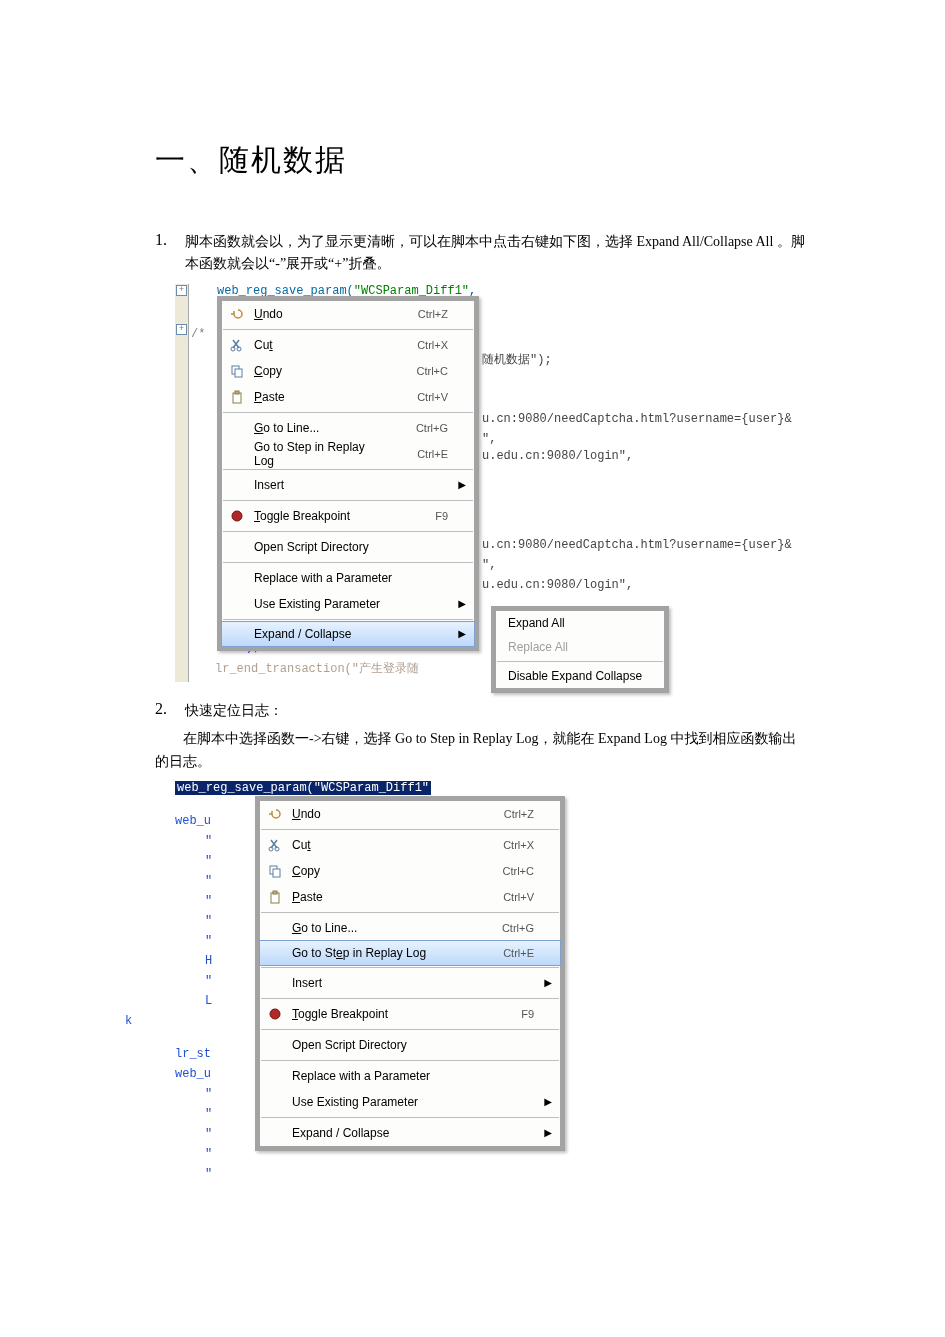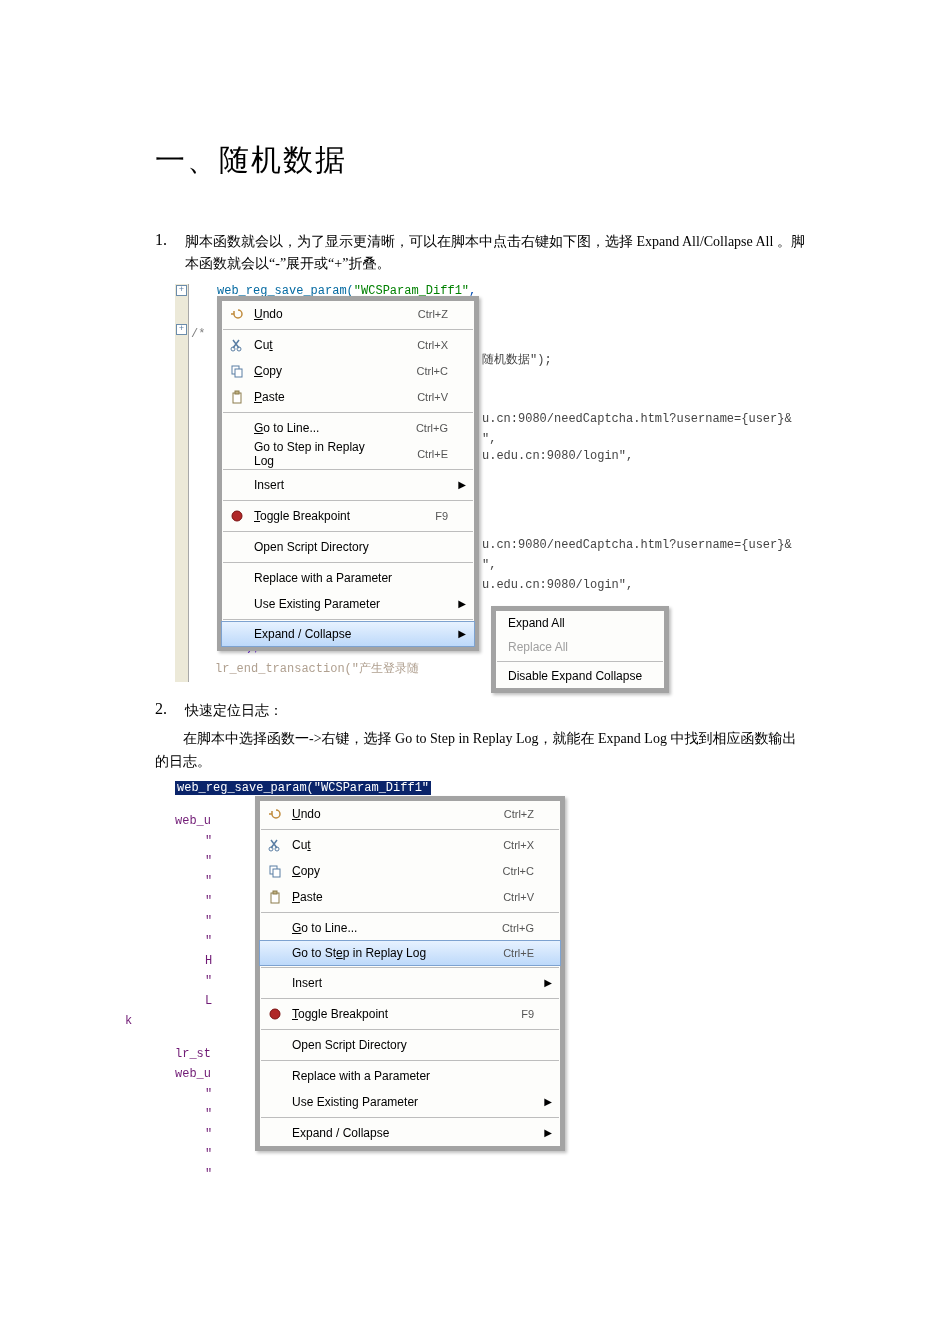--- a/index.html
+++ b/index.html
@@ -94,21 +94,21 @@
     position: relative;
     height: 400px;
     font-family: "Tahoma","Courier New", monospace;
     font-size: 12px;
     color: #333;
     overflow: visible;
   }
   .code-area2 {
     position:absolute; left:0; top:0; width:100%; height:395px; background:#fff;
   }
-  .cl2 { position:absolute; font-family:"Courier New", monospace; font-size:12px; color:#701a75; }
+  .cl2 { position:absolute; font-family:"Courier New", monospace; font-size:12px; color:#1d4ed8; }
   .cl2.sel { background:#0a246a; color:#fff; padding:0 2px; }
   .shot2 .ctx-menu { position:absolute; left:80px; top:15px; width:310px; }
 
   
   svg { display:block; }
 </style>
 </head>
 <body>
 
 <h1 class="title">一、随机数据</h1>

